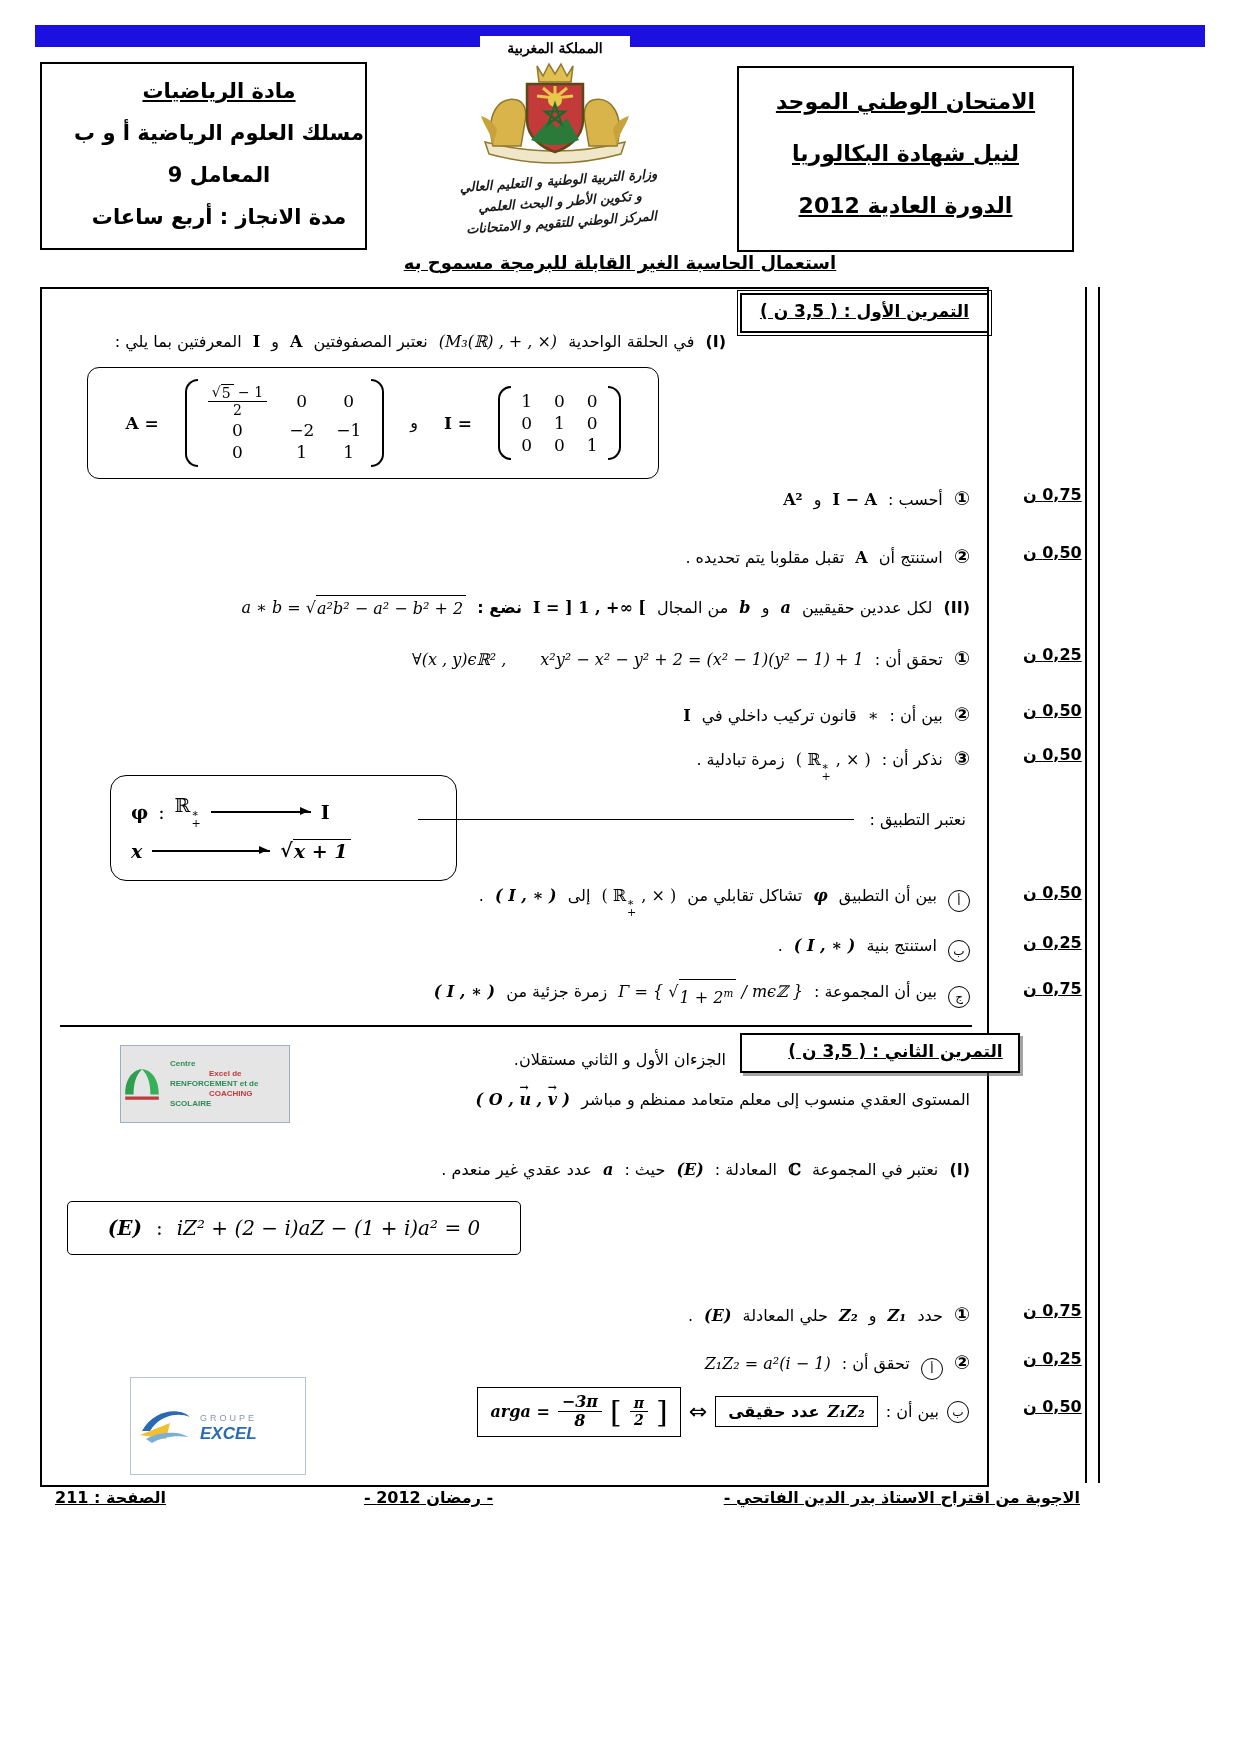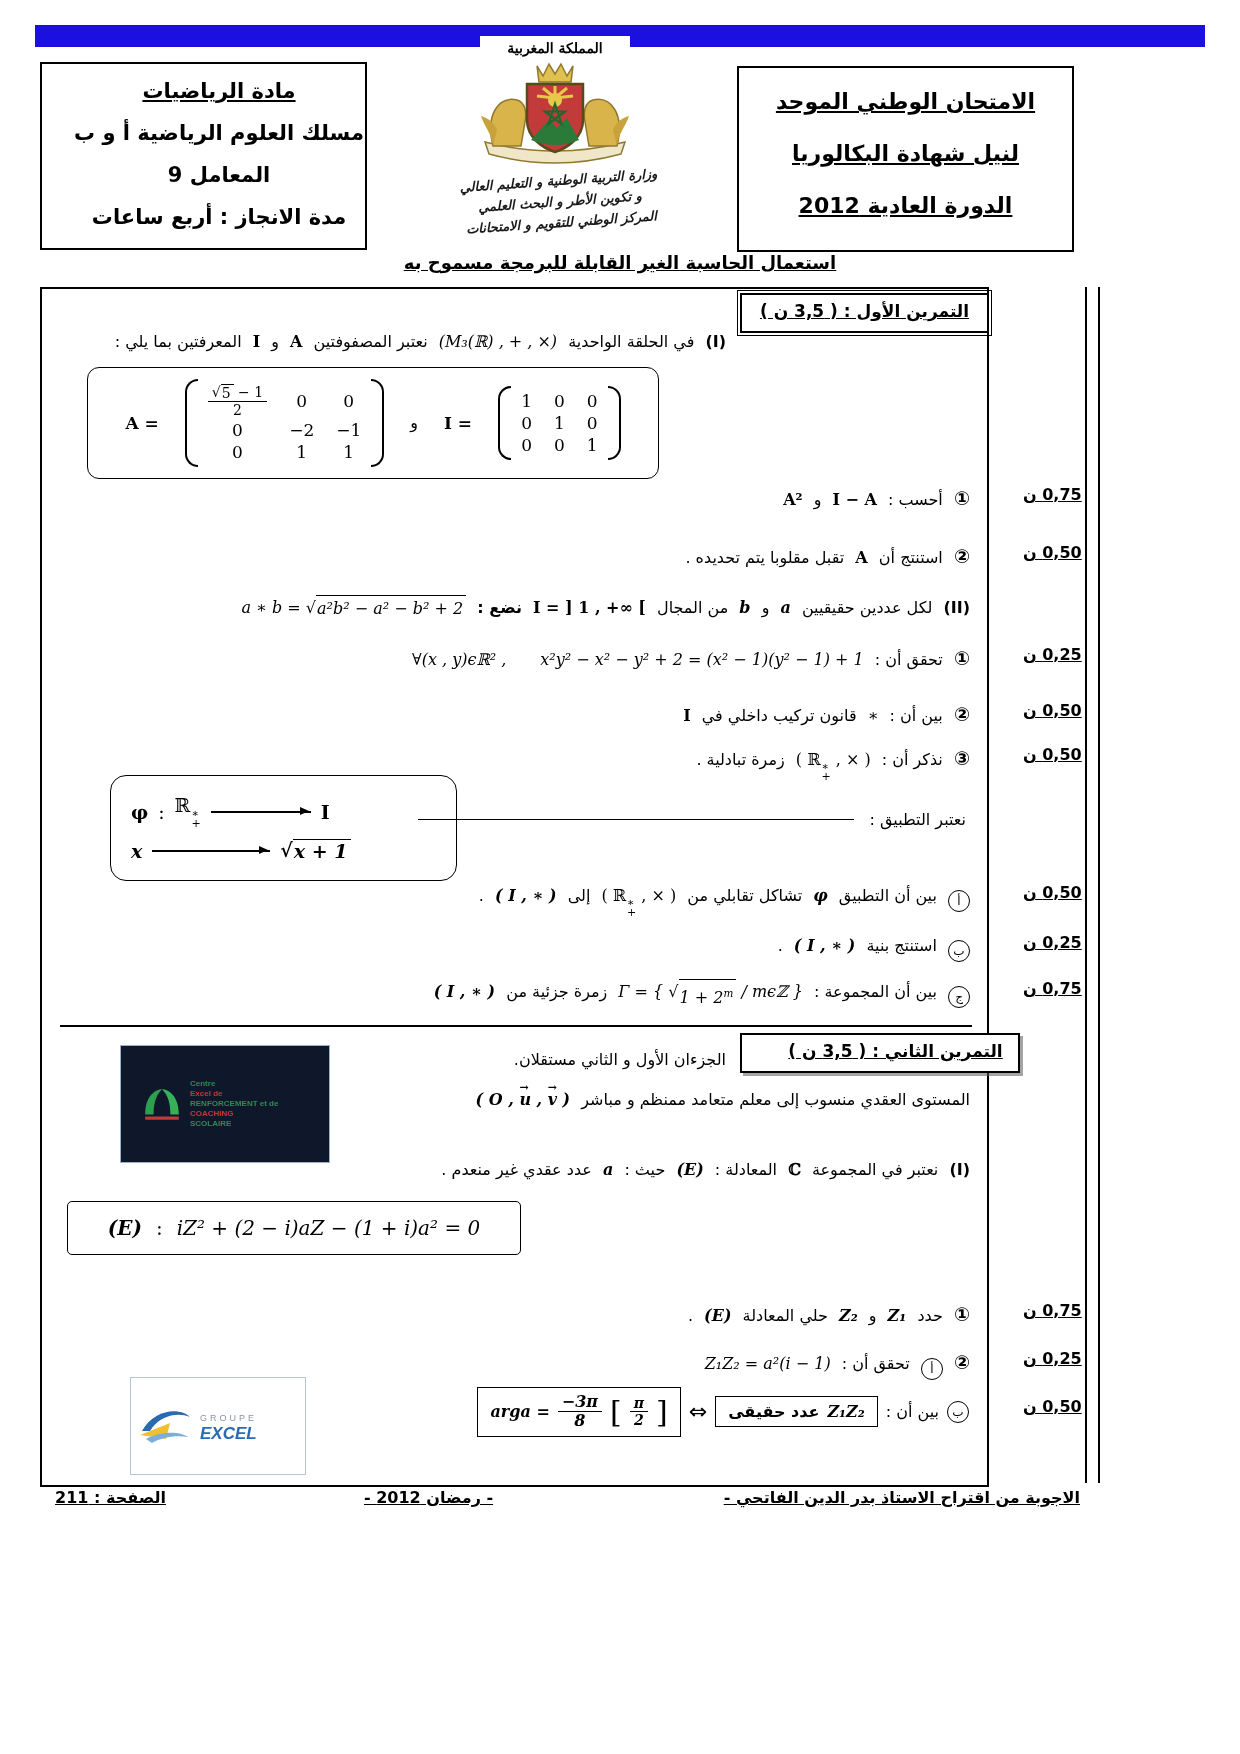--- a/index.html
+++ b/index.html
@@ -77,23 +77,23 @@
 
   .eqbox{position:absolute;border:1.6px solid #000;border-radius:5px;display:flex;align-items:center;
          justify-content:center;gap:14px;font-size:20px;background:#fff;}
   .smallbox{display:inline-flex;align-items:center;gap:8px;border:1.4px solid #000;padding:5px 12px;background:#fff;}
   .iff{font-size:22px;font-family:"DejaVu Sans",sans-serif;margin:0 10px;}
   .brk{font-size:30px;font-weight:normal;line-height:1;}
 
   .vec{position:relative;display:inline-block;}
   .vec::before{content:"→";position:absolute;top:-12px;left:0;font-size:11px;font-style:normal;}
 
-  .logo1{position:absolute;border:1px solid #9ab0c8;background:#0f172a;display:flex;align-items:center;padding:20px;gap:7px;}
+  .logo1{position:absolute;border:1px solid #9ab0c8;background:#e5e5e5;display:flex;align-items:center;padding:0;gap:7px;}
   .logo1text{font-size:8px;font-weight:bold;line-height:10px;font-family:"Liberation Sans",sans-serif;}
-  .lg-g{color:#2e8b57;} .lg-r{color:#c03a3a;}
+  .lg-g{color:#2e8b57;} .lg-r{color:#c03a3a;margin-left:39px;}
   .logo2{position:absolute;border:1px solid #b8c4d8;background:#fff;display:flex;align-items:center;padding:5px;gap:6px;}
   .logo2text{font-family:"Liberation Sans",sans-serif;line-height:15px;}
   .g1{font-size:9px;letter-spacing:3px;color:#8a94a8;} .g2{font-size:17px;font-weight:bold;color:#2a6ab0;font-style:italic;}
 
   .footer{position:absolute;font-size:16px;font-weight:bold;text-decoration:underline;direction:rtl;white-space:nowrap;}
 </style>
 </head>
 <body>
 
 <div id="page">

